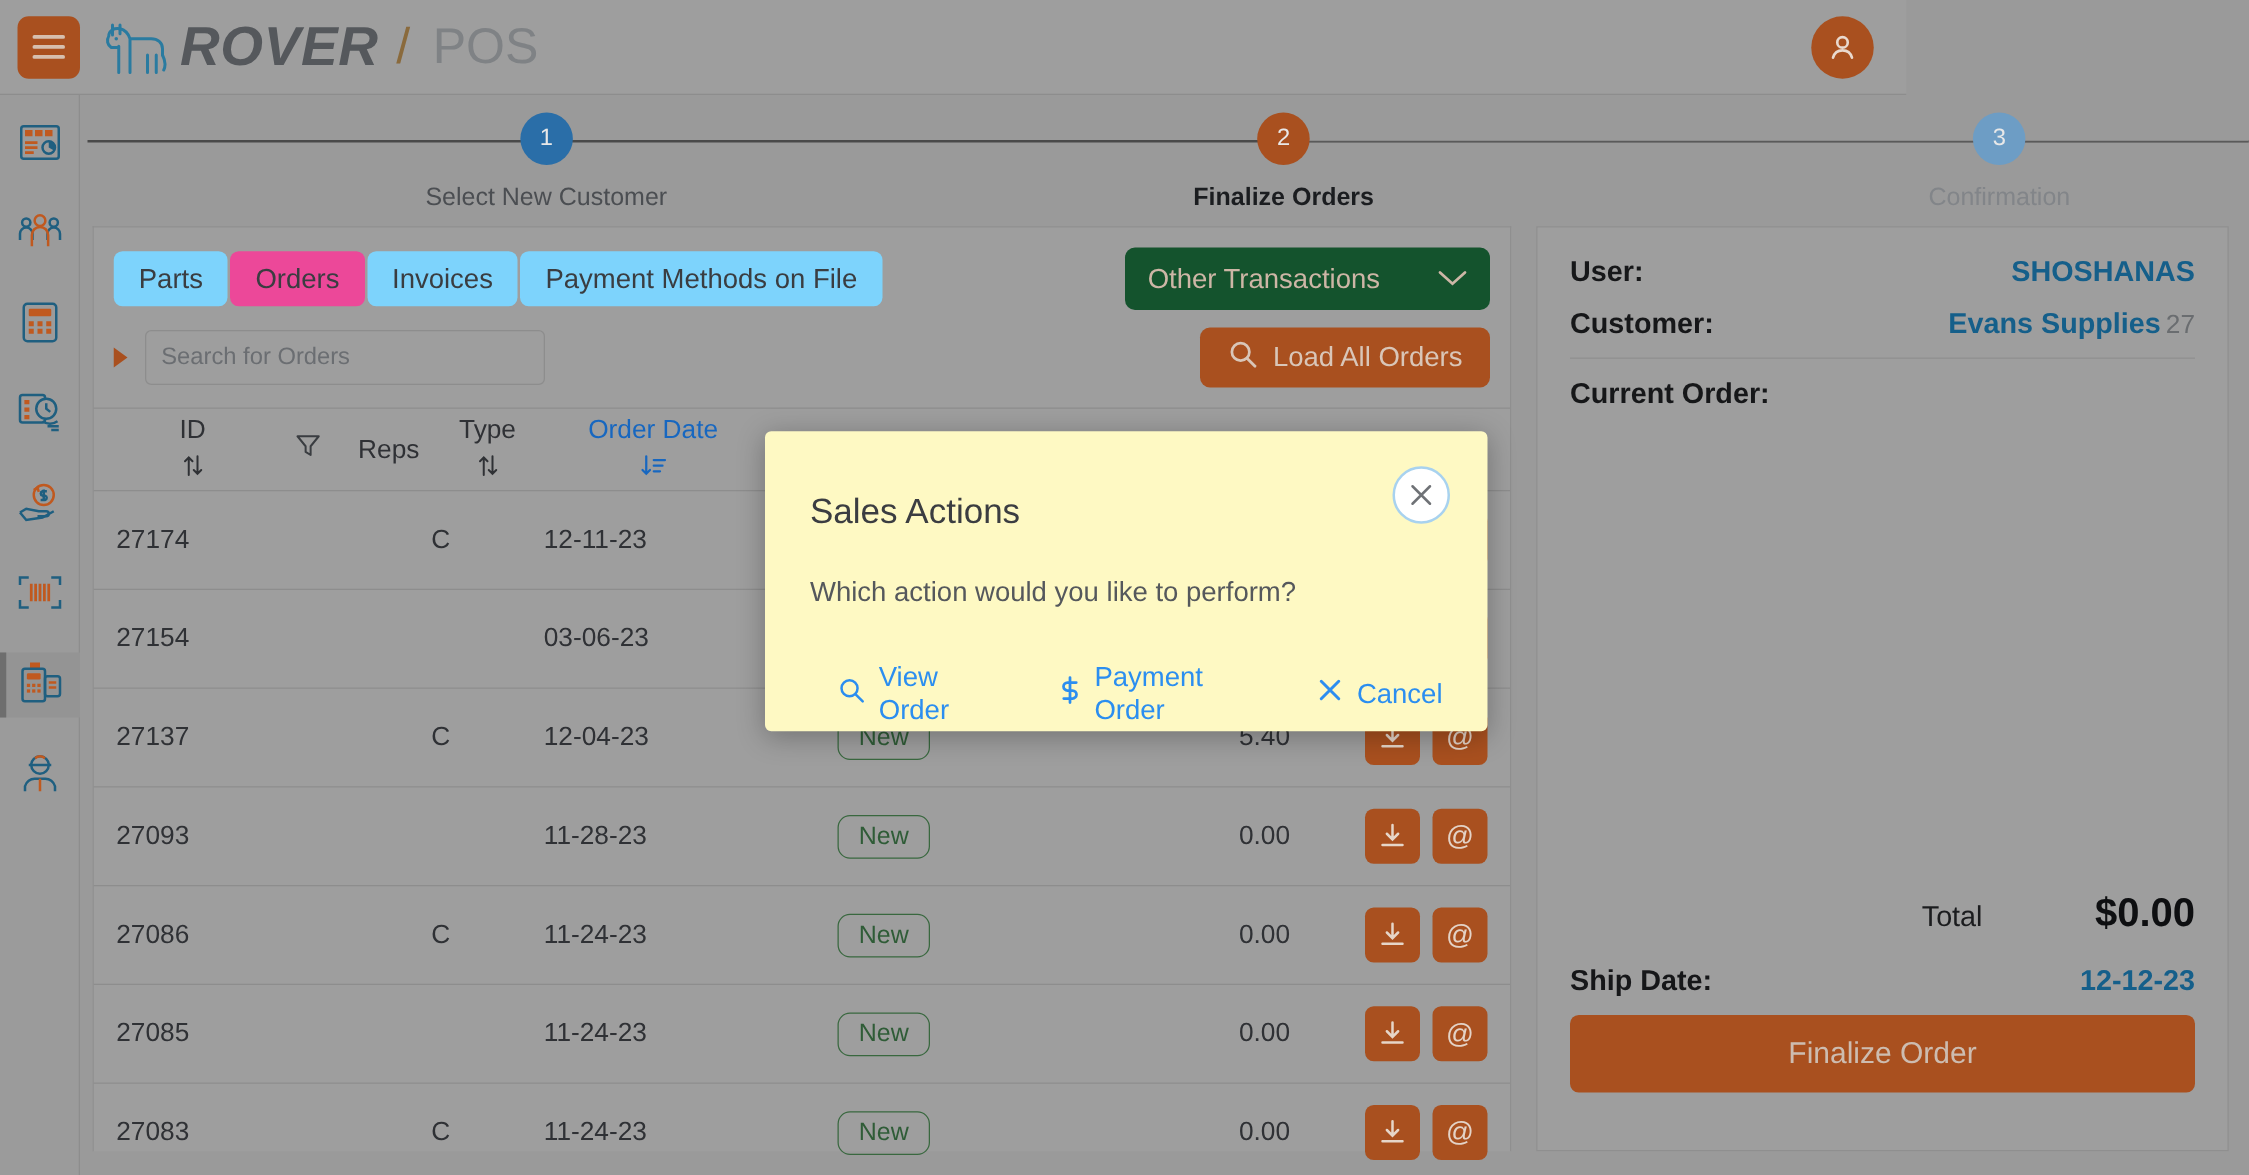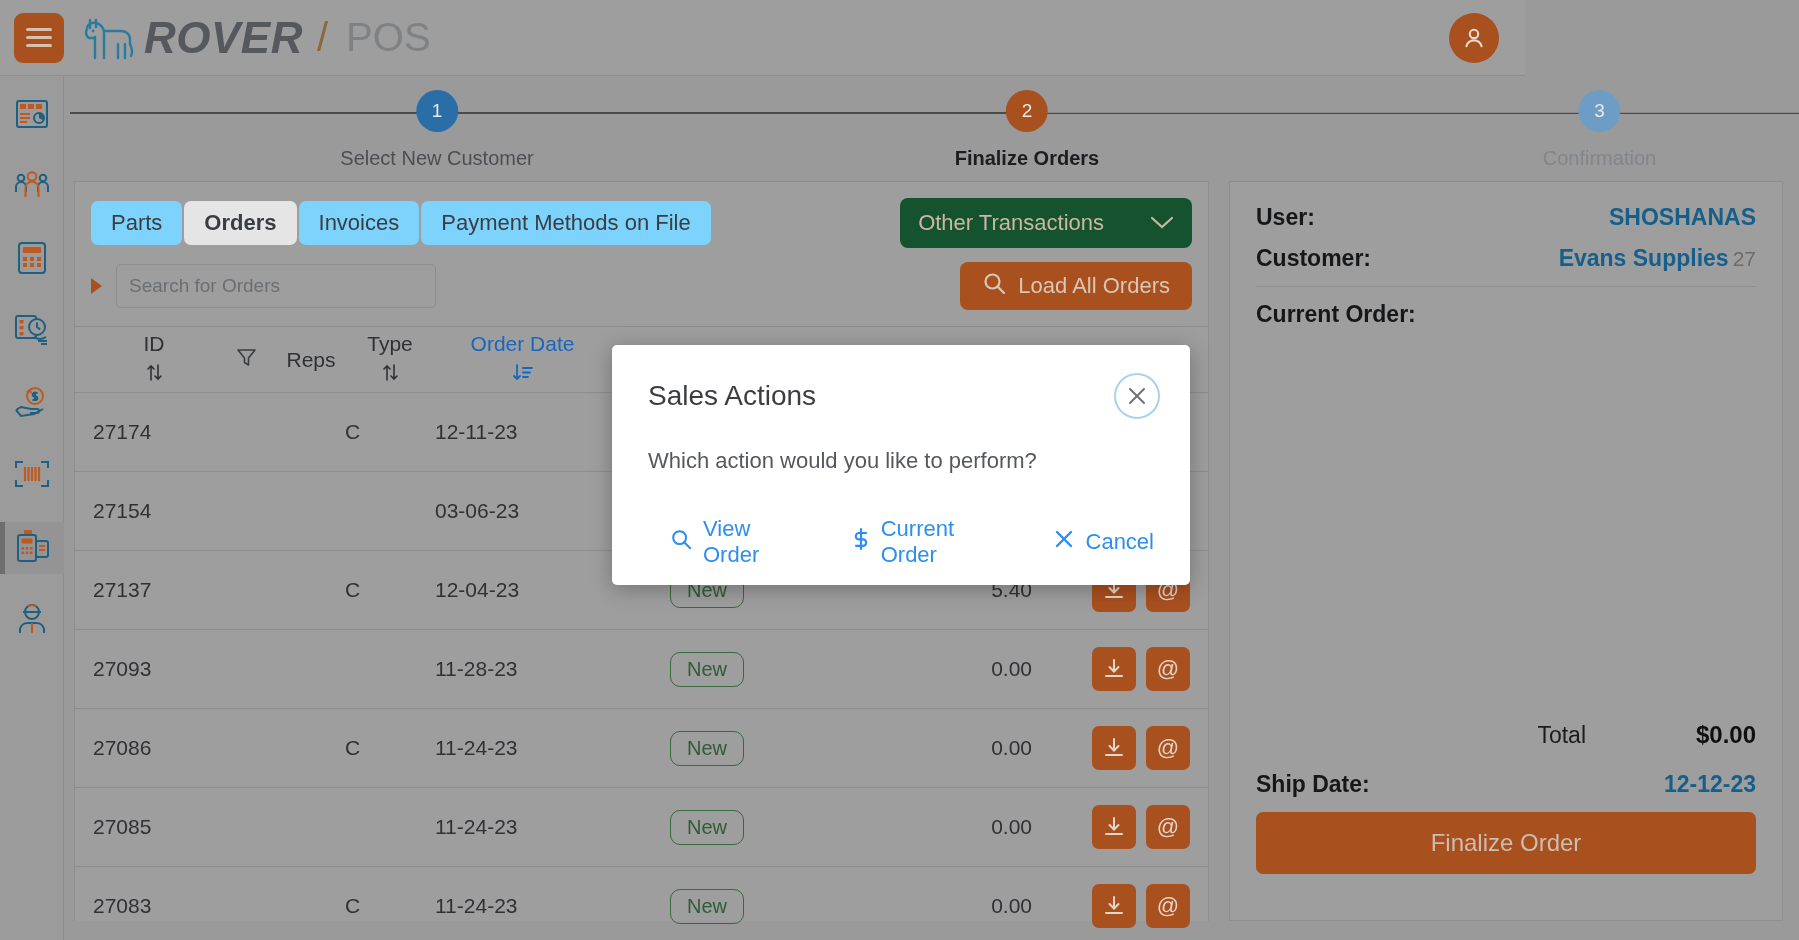--- a/index.html
+++ b/index.html
@@ -109,21 +109,21 @@
     position: relative;
     padding: 22px 26px;
   }
 
   
   #tabs-row { display: flex; align-items: center; padding: 16px 16px 6px 16px; }
   .tab {
     padding: 9px 20px; font-size: 22px; color: #3a3d41;
     background: #7dd3fc; border-radius: 7px; margin-right: 2px; cursor: pointer;
   }
-  .tab.active { background: #e5e5e5; font-weight: bold; }
+  .tab.active { background: #ec4899; }
   #other-trans {
     margin-left: auto;
     background: #14532d; color: #cdb6a6;
     border-radius: 8px; padding: 12px 18px;
     font-size: 22px; min-width: 245px;
     display: flex; align-items: center; justify-content: space-between;
     cursor: pointer;
     gap: 46px;
   }
 
@@ -178,33 +178,33 @@
 
   
   .rp-row { display: flex; align-items: baseline; margin-bottom: 14px; }
   .rp-label { font-size: 23px; color: #161719; font-weight: 700; }
   .rp-value { margin-left: auto; font-size: 23px; color: #155f8a; font-weight: 700; }
   .rp-value .sub { color: #6a6d70; font-weight: 400; font-size: 21px; margin-left: 4px;}
   #rp-divider { height: 1px; background: #8f8f8f; margin: 10px 0 14px; }
   #rp-bottom { position: absolute; left: 26px; right: 26px; bottom: 46px; }
   .rp-total-row { display: flex; align-items: baseline; margin-bottom: 22px; }
   .rp-total-label { margin-left: auto; font-size: 23px; color: #1b1c1e; text-align: center; }
-  .rp-total-value { width: 170px; text-align: right; font-size: 24px; font-weight: 700; color:#0e0f11;}
+  .rp-total-value { width: 170px; text-align: right; font-size: 32px; font-weight: 700; color:#0e0f11;}
   #finalize {
     width: 100%; height: 62px; background: #a9501f; color: #cdbcb0;
     border: none; border-radius: 7px; font-size: 24px; cursor: pointer;
     font-family: "Liberation Sans", sans-serif;
   }
 
   
   #modal {
     position: absolute; left: 612px; top: 345px; width: 578px; height: 240px;
-    background: #ffffff; border-radius: 5px;
+    background: #fef9c3; border-radius: 5px;
     box-shadow: 0 4px 22px rgba(0,0,0,0.28);
-    padding: 35px 36px;
+    padding: 48px 36px;
   }
   #modal-title { font-size: 28px; color: #3b3d41; }
   #modal-close {
     position: absolute; right: 30px; top: 28px;
     width: 46px; height: 46px; border-radius: 50%;
     border: 2px solid #a8d2ef; display:flex; align-items:center; justify-content:center;
     cursor: pointer; color: #6f7276; font-size: 26px; background:#fff;
   }
   #modal-q { margin-top: 36px; font-size: 22px; color: #55585c; }
   #modal-actions { margin-top: 42px; display: flex; gap: 58px; padding-left: 22px; }
@@ -662,21 +662,21 @@
             </svg>
         </span>
         <span>View Order</span>
       </div>
       <div class="modal-action">
         <span>
           <svg width="18" height="24" viewBox="0 0 18 24" fill="none" stroke="#2b8ef0" stroke-width="2.2" stroke-linecap="round">
               <path d="M9 2 V22 M14 6 H7 a3.2 3.2 0 0 0 0 6.4 h4 a3.2 3.2 0 0 1 0 6.4 H4"></path>
             </svg>
         </span>
-        <span>Current Order</span>
+        <span>Payment Order</span>
       </div>
       <div class="modal-action">
         <span>
           <svg width="22" height="22" viewBox="0 0 22 22" fill="none" stroke="#2b8ef0" stroke-width="2.4" stroke-linecap="round">
               <path d="M4 4 L18 18 M18 4 L4 18"></path>
             </svg>
         </span>
         <span>Cancel</span>
       </div>
     </div>

